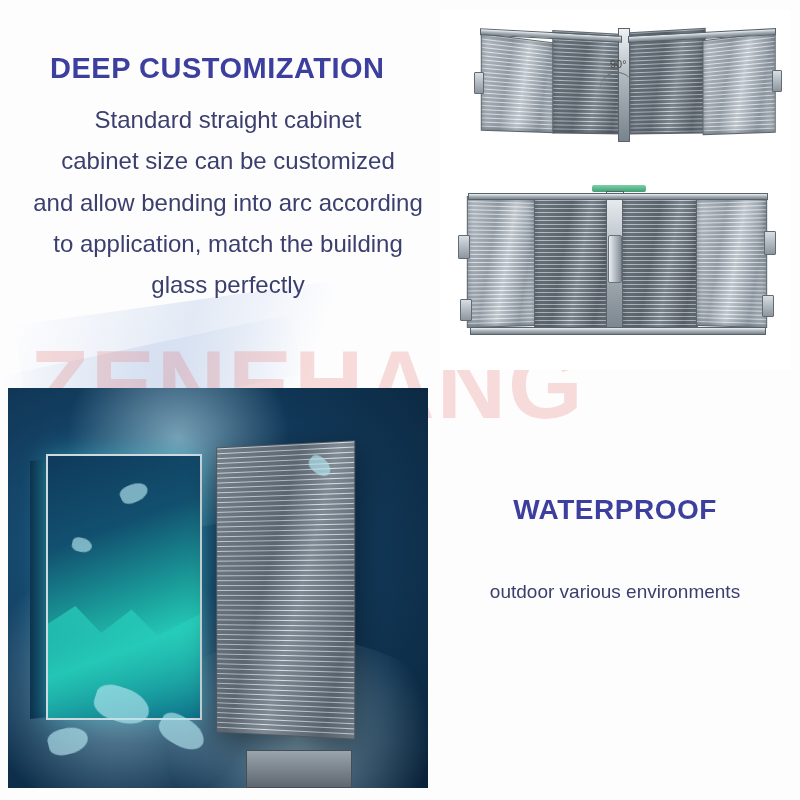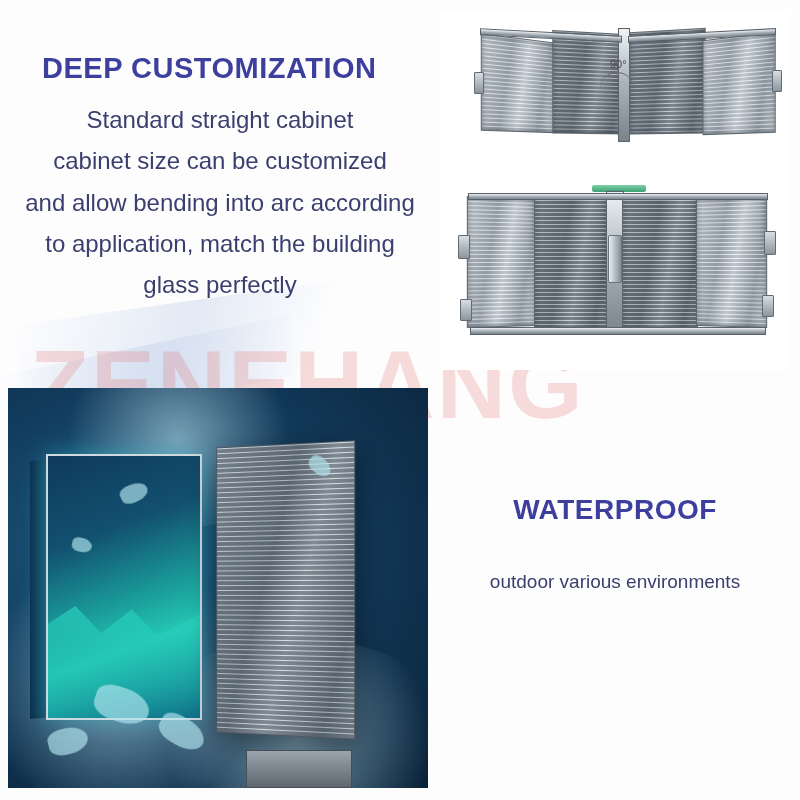--- a/index.html
+++ b/index.html
@@ -54,21 +54,21 @@
     width: 300px;
     height: 60px;
     background: linear-gradient(100deg, rgba(200,214,236,0.0) 0%, rgba(198,212,236,0.5) 50%, rgba(210,224,242,0.0) 100%);
     transform: rotate(-12deg);
     pointer-events: none;
   }
 
   
   .block-tl {
     position: absolute;
-    left: 20px;
+    left: 28px;
     top: 52px;
     width: 400px;
     text-align: center;
   }
   .heading {
     color: #3c3f9e;
     font-weight: bold;
     font-size: 29px;
     letter-spacing: 0.5px;
     margin: 0 0 14px 0;
@@ -91,21 +91,21 @@
   
   .block-br {
     position: absolute;
     left: 440px;
     top: 494px;
     width: 350px;
     text-align: center;
   }
   .block-br .heading {
     font-size: 28px;
-    margin-bottom: 38px;
+    margin-bottom: 48px;
   }
   .block-br .body-text {
     font-size: 19px;
     line-height: 1.85;
   }
 
   
   .photo {
     position: absolute;
     overflow: hidden;

